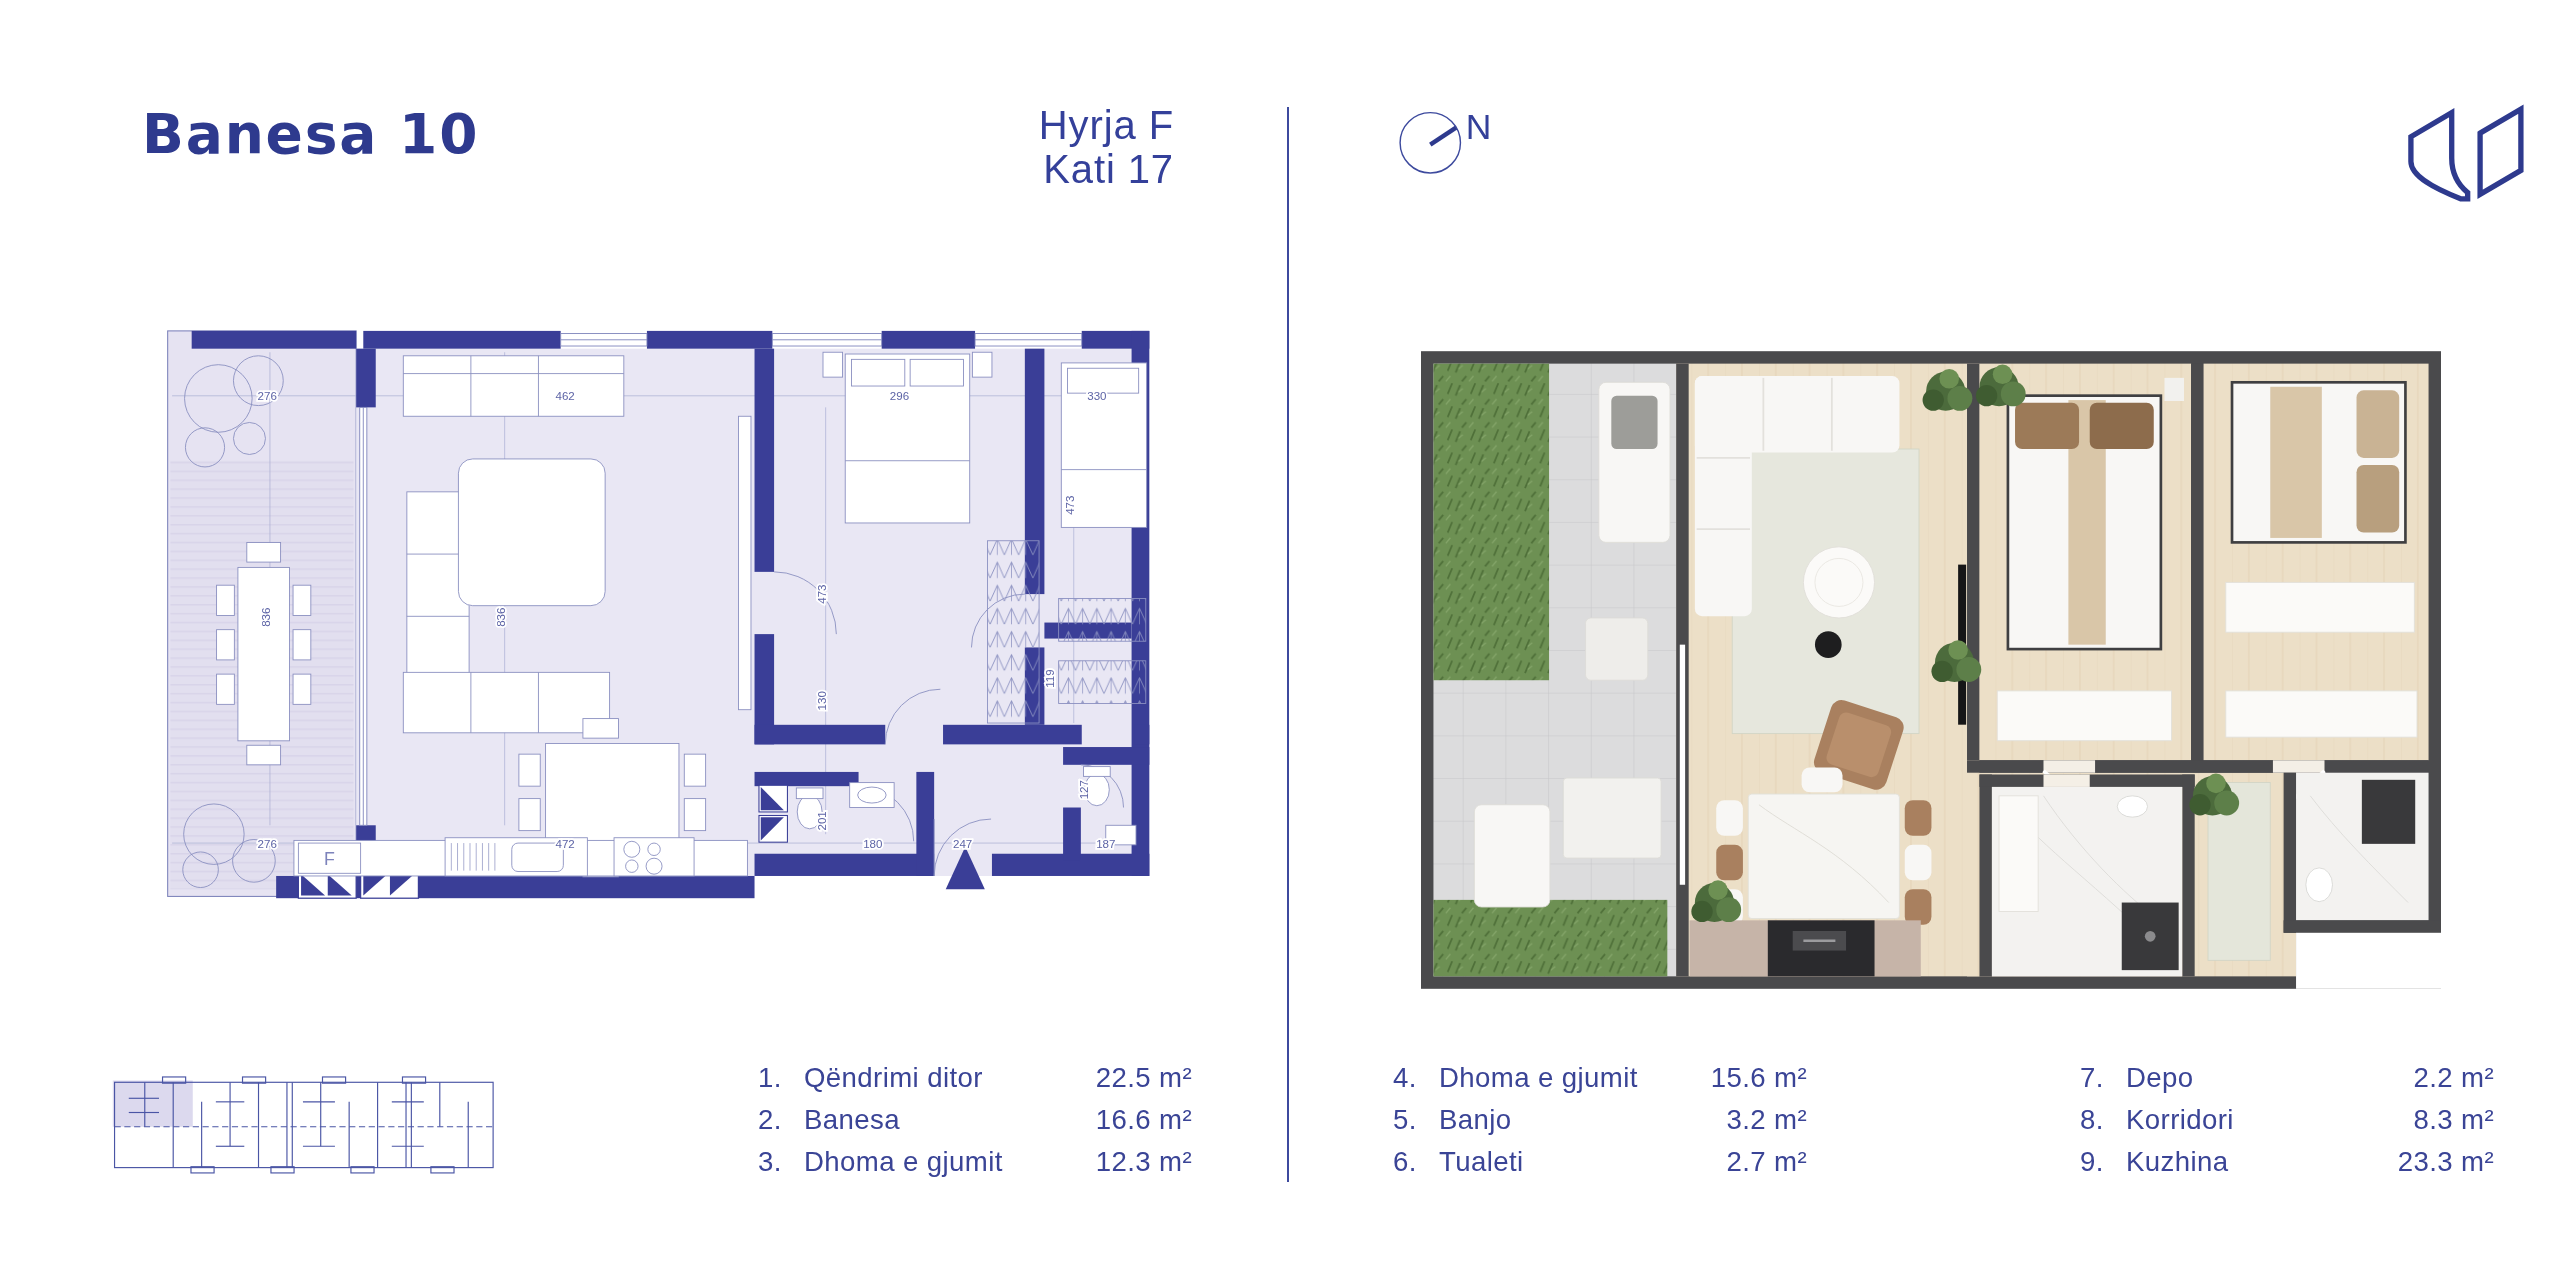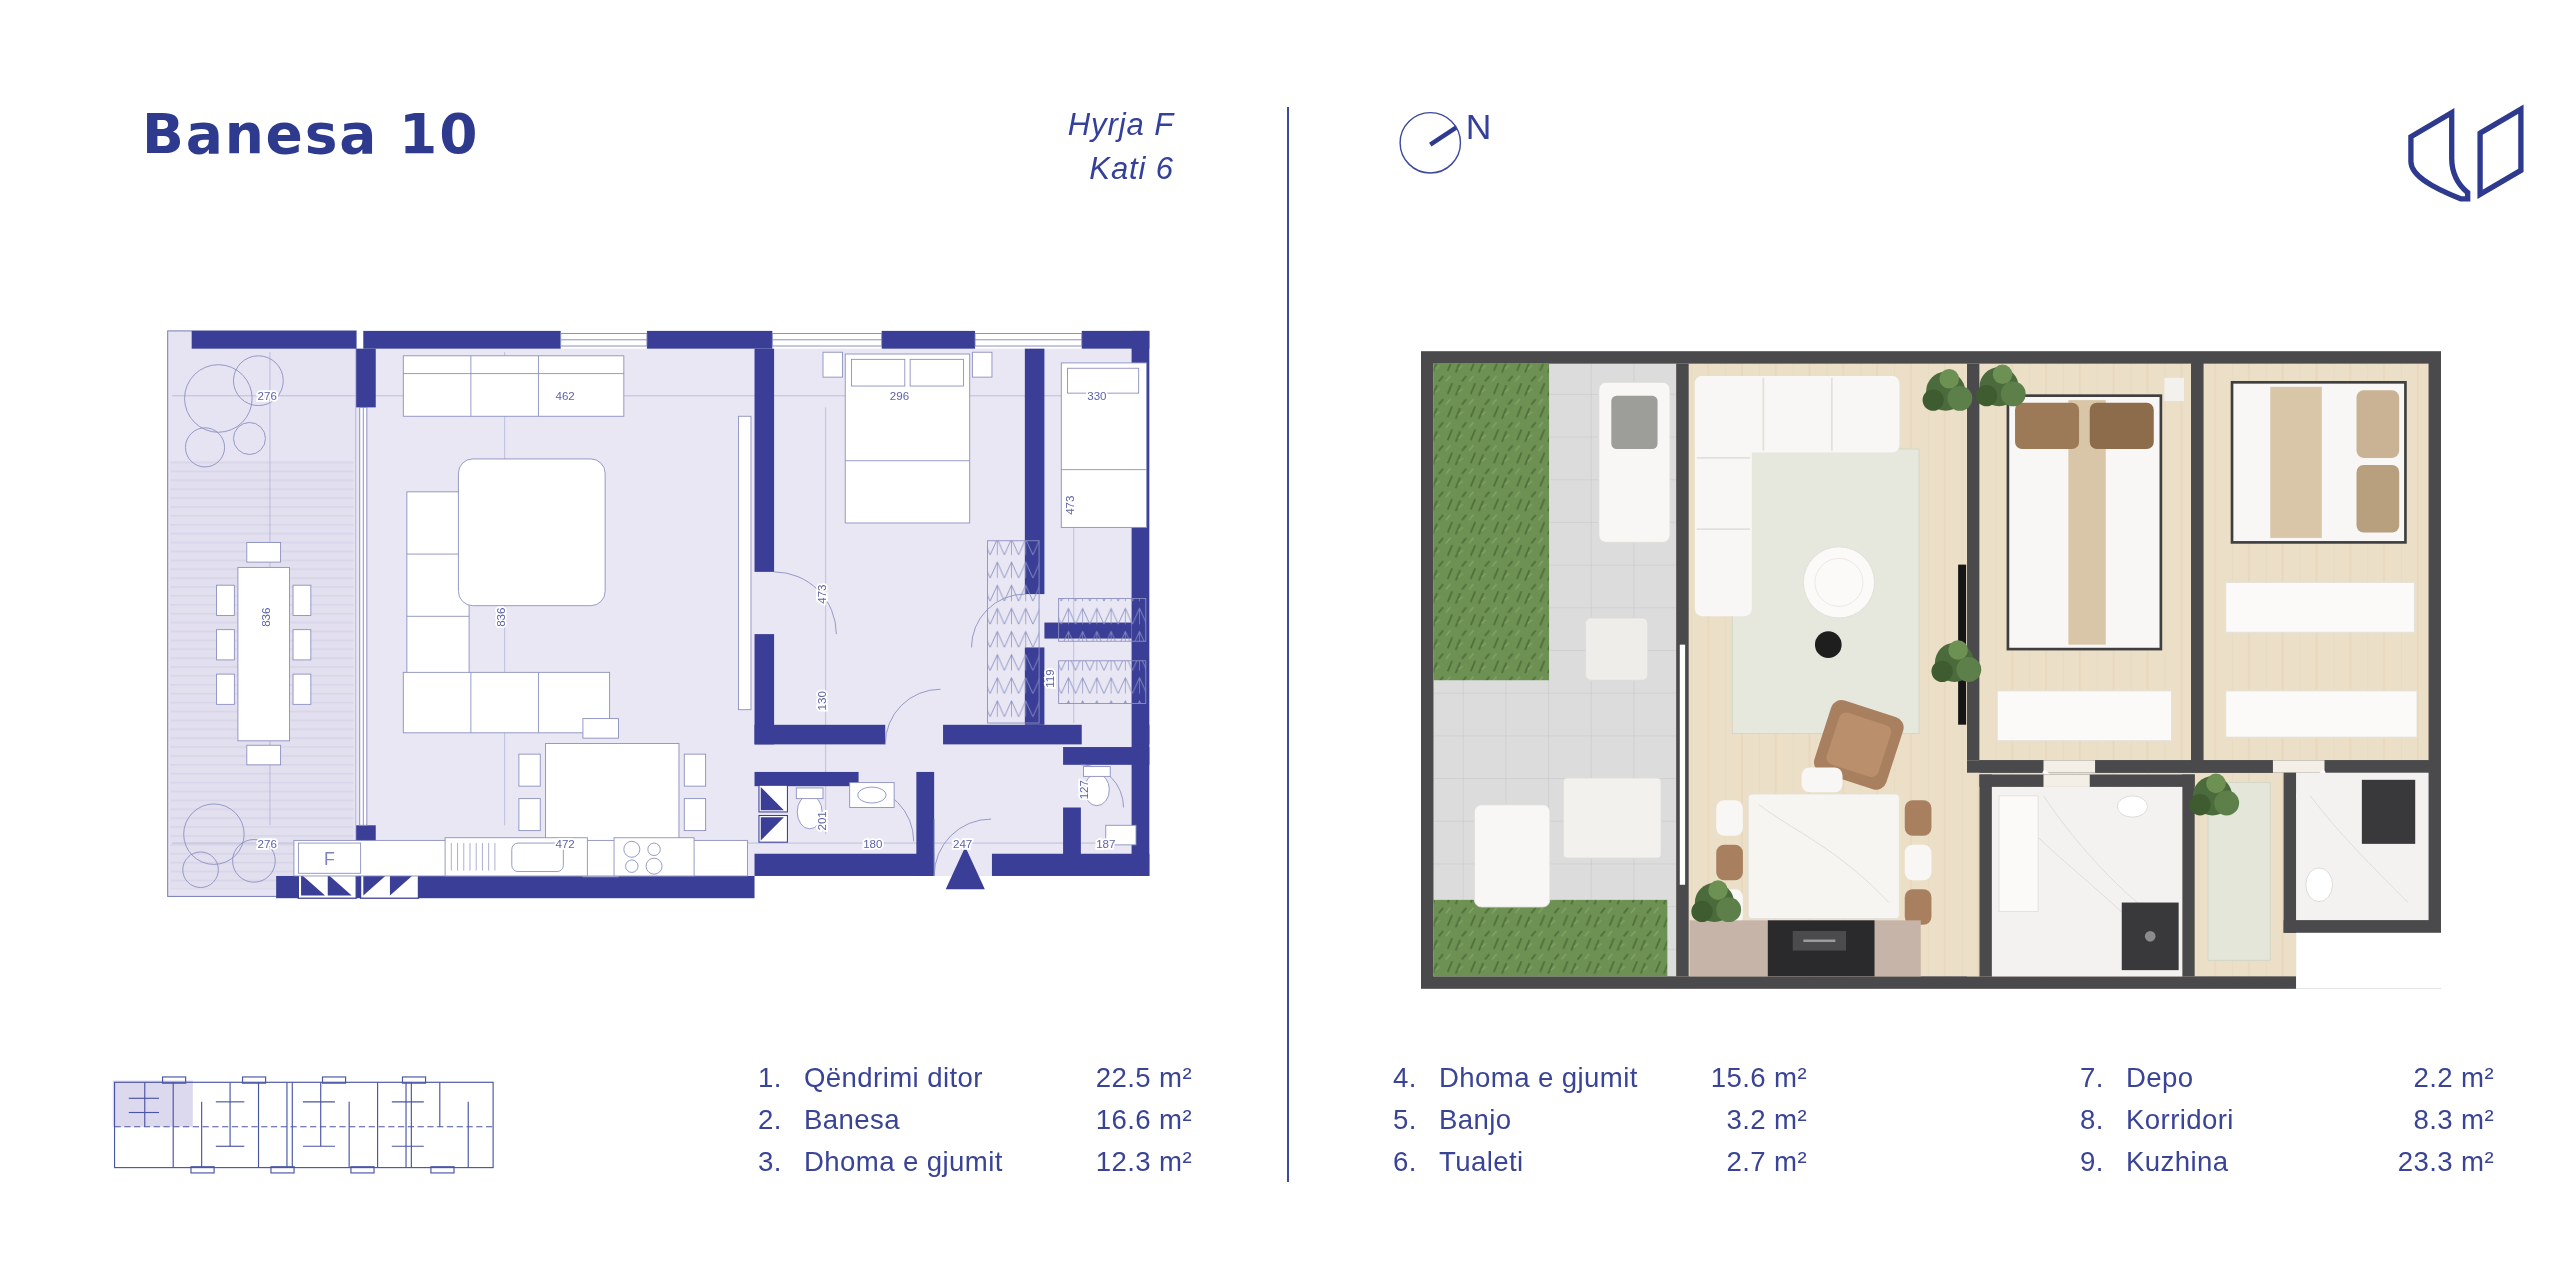--- a/index.html
+++ b/index.html
@@ -13,21 +13,21 @@
   .title{
     font-family:"DejaVu Sans","Liberation Sans",sans-serif;
     font-weight:800;font-size:55px;line-height:59px;color:#2e3a8e;letter-spacing:1.8px;margin-left:32px;
   }
   .subtitle{
     font-family:"DejaVu Sans","Liberation Sans",sans-serif;
     font-weight:400;font-size:48px;line-height:53px;color:#2e3a8e;letter-spacing:0.9px;margin-top:7.1px;
   }
   .entry-block{
     left:925px;top:103px;width:249px;text-align:right;
-    color:#34409a;font-size:31px;line-height:44px;font-weight:400;letter-spacing:0.9px;font-style:italic;
+    color:#34409a;font-size:40px;line-height:44px;font-weight:400;letter-spacing:0.9px;
   }
   .divider{
     left:1287px;top:107px;width:1.8px;height:1075px;background:#3d4a9e;
   }
   .compass{left:1393px;top:100px;}
   .logo{left:2402px;top:103px;}
   
   .legend-col{top:1057px;color:#3a4496;font-size:27.6px;line-height:42px;letter-spacing:0.4px;}
   .legend-col .row{display:flex;align-items:baseline;}
   .legend-col .num{flex:0 0 46px;}
@@ -46,21 +46,21 @@
 </style>
 </head>
 <body>
 
 <div class="abs title-block">
   <div class="title">Banesa 10</div>
 </div>
 
 <div class="abs entry-block">
   <div>Hyrja F</div>
-  <div>Kati 6</div>
+  <div>Kati 17</div>
 </div>
 
 <div class="abs divider"></div>
 
 <svg class="abs compass" width="142" height="98" viewBox="0 0 160 110">
   <circle cx="42" cy="48" r="34" fill="none" stroke="#3d4a9e" stroke-width="1.6"></circle>
   <line x1="42" y1="50" x2="71" y2="31" stroke="#2e3a8e" stroke-width="5"></line>
   <text class="nLabel" x="82" y="44">N</text>
 </svg>
 

